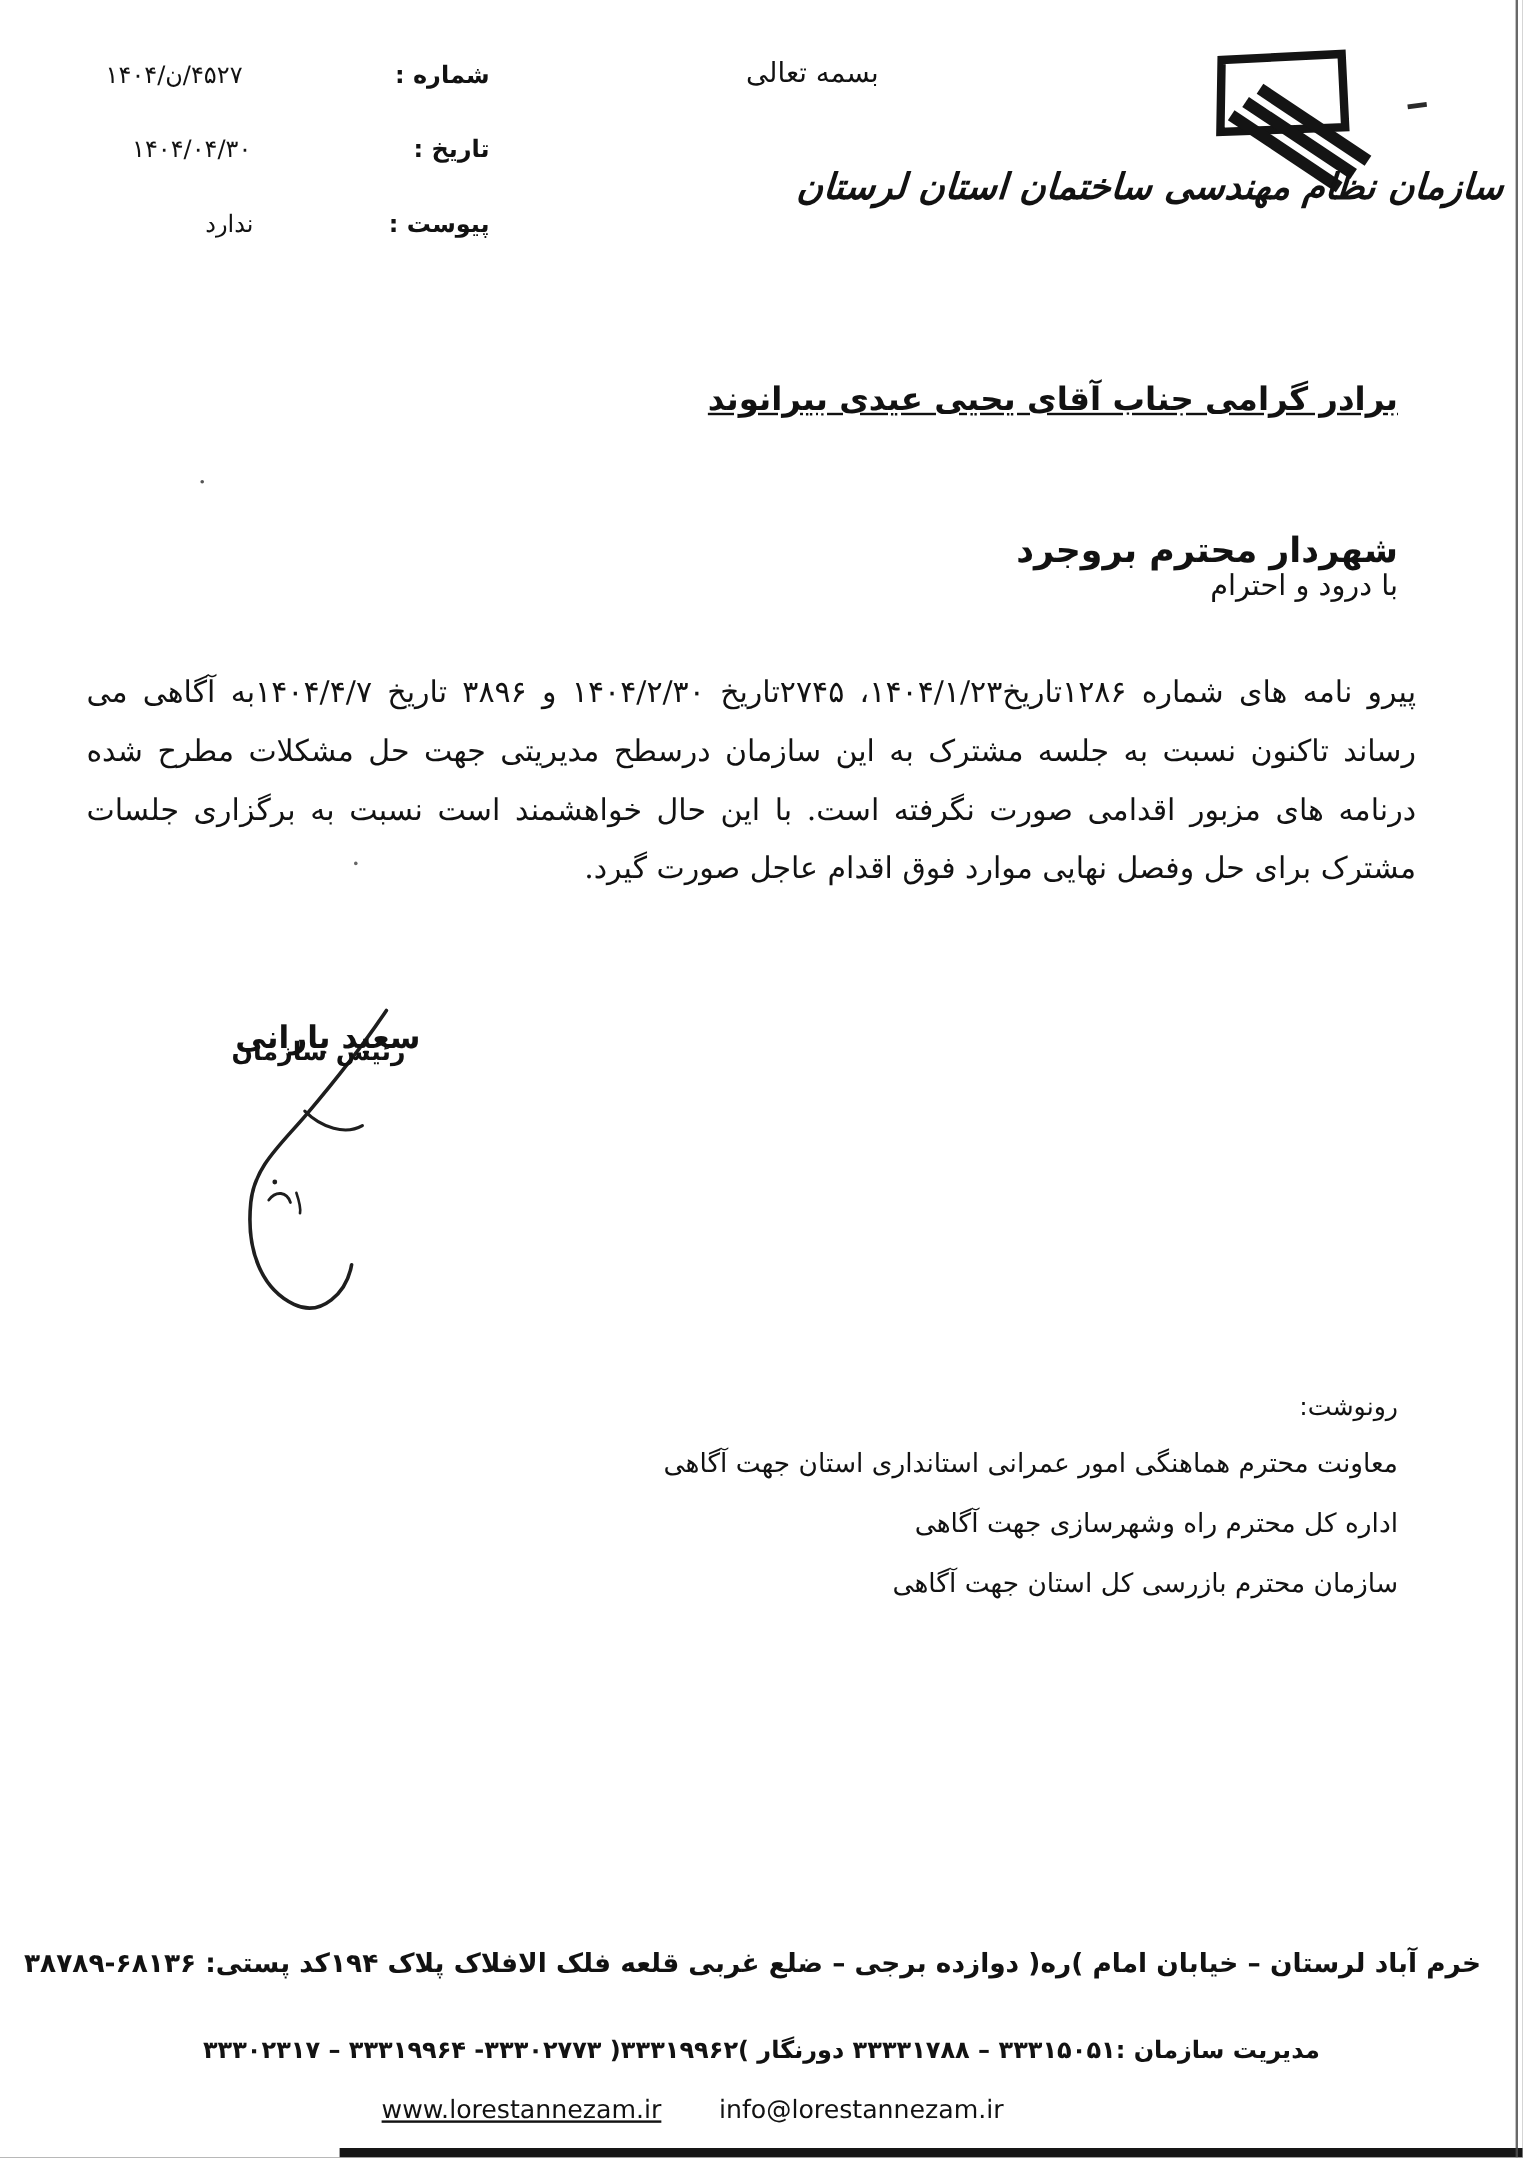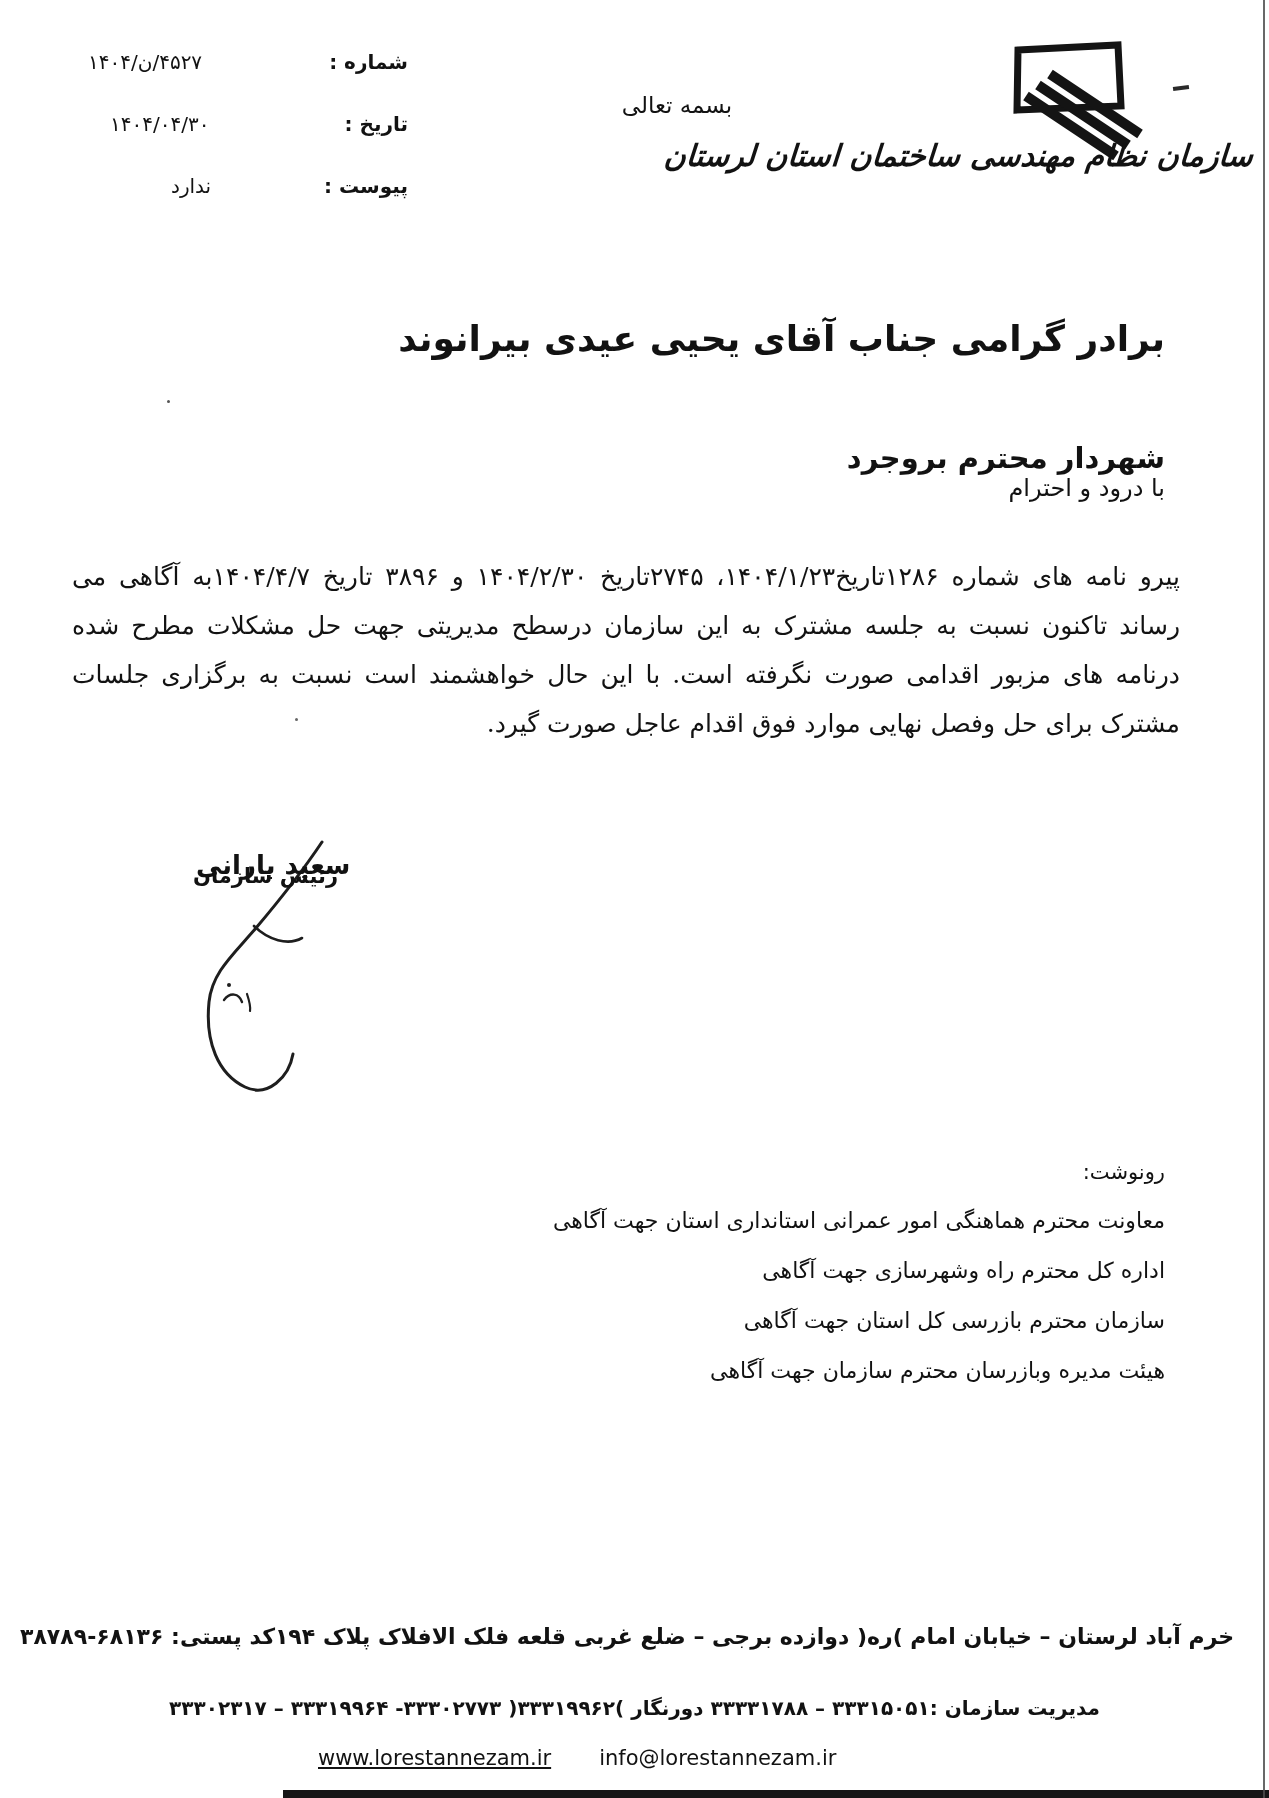--- a/index.html
+++ b/index.html
@@ -13,31 +13,31 @@
     direction:rtl;
     overflow:hidden;
   }
   
   .meta{position:absolute;left:88px;top:50px;width:320px;direction:rtl;}
   .meta-row{display:flex;justify-content:space-between;align-items:baseline;height:30px;margin-bottom:32px;font-size:20px;}
   .meta-row .lbl{font-weight:600;}
   .meta-row.r2 .val{margin-left:22px;}
   .meta-row.r3 .val{margin-left:83px;text-align:center;}
   
-  .besmele{position:absolute;left:597px;top:48px;width:160px;text-align:center;font-size:23px;margin-top:44px;}
+  .besmele{position:absolute;left:597px;top:48px;width:160px;text-align:center;font-size:23px;}
   
   .logo{position:absolute;left:1005px;top:30px;width:190px;height:135px;}
   .org-name{
     position:absolute;right:16px;top:138px;white-space:nowrap;
     font-family:"DejaVu Serif", serif;
     font-size:30px;font-weight:700;font-style:italic;
     transform:skewX(-4deg);
   }
   
-  .addr1{position:absolute;right:104px;top:318px;font-size:36px;font-weight:800;white-space:nowrap;}
+  .addr1{position:absolute;right:104px;top:318px;font-size:27px;font-weight:800;white-space:nowrap;text-decoration:underline;}
   .addr2{position:absolute;right:104px;top:422px;font-size:29px;font-weight:800;white-space:nowrap;margin-top:19px;}
   .salutation{position:absolute;right:104px;top:474px;font-size:24px;white-space:nowrap;}
   
   .body-par{
     position:absolute;left:72px;top:552px;width:1108px;
     font-size:25px;line-height:49px;text-align:justify;
     font-family:"DejaVu Serif", serif;
   }
   
   .sig-name{position:absolute;left:196px;top:850px;font-size:26px;font-weight:700;white-space:nowrap;}
@@ -105,21 +105,20 @@
   </svg>
 
   <div class="sig-name">سعید بارانی</div>
   <div class="sig-title">رئیس سازمان</div>
 
   <div class="cc">
     <div class="cc-label">رونوشت:</div>
     <div class="cc-item">معاونت محترم هماهنگی امور عمرانی استانداری استان جهت آگاهی</div>
     <div class="cc-item">اداره کل محترم راه وشهرسازی جهت آگاهی</div>
     <div class="cc-item">سازمان محترم بازرسی کل استان جهت آگاهی</div>
-    <div class="cc-item">هیئت مدیره وبازرسان محترم سازمان جهت آگاهی</div>
   </div>
 
   <div class="footer-address">خرم آباد لرستان – خیابان امام )ره( دوازده برجی – ضلع غربی قلعه فلک الافلاک پلاک ۱۹۴کد پستی: ۶۸۱۳۶-۳۸۷۸۹</div>
   <div class="footer-phones">مدیریت سازمان :۳۳۳۱۵۰۵۱ – ۳۳۳۳۱۷۸۸ دورنگار )۳۳۳۱۹۹۶۲( ۳۳۳۰۲۷۷۳- ۳۳۳۱۹۹۶۴ – ۳۳۳۰۲۳۱۷</div>
   <div class="weblinks">
     <span class="www">www.lorestannezam.ir</span>
     <span class="email">info@lorestannezam.ir</span>
   </div>
 
   <div class="bottom-strip"></div>

